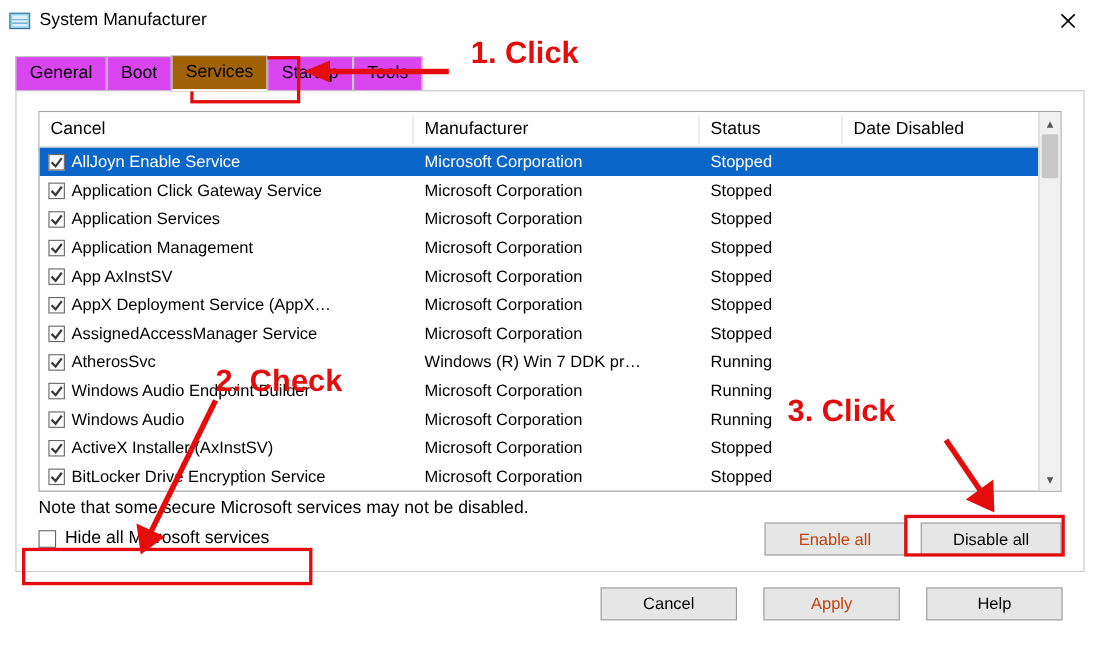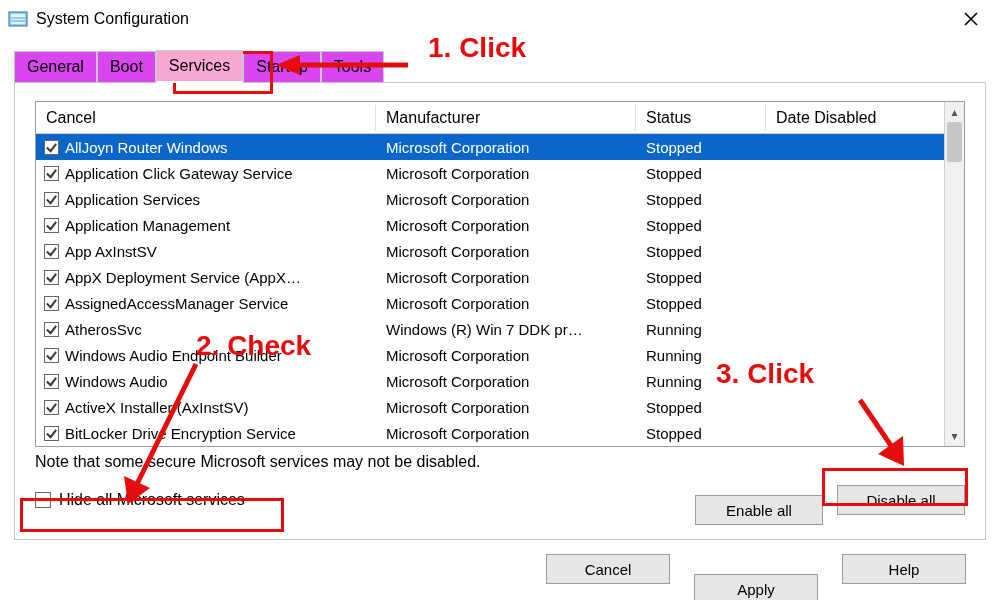--- a/index.html
+++ b/index.html
@@ -37,21 +37,21 @@
   .tabbar { display:flex; align-items:flex-end; height:34px; margin-top:6px; }
   .tab {
     padding:6px 12px;
     border:1px solid #c8c8c8;
     border-bottom:none;
     background:#d946ef;
     font-size:16px;
     position:relative;
   }
   .tab.active {
-    background:#f9a8d4;
+    background:#a16207;
     z-index:2;
     border-bottom:2px solid #fff;
     margin-bottom:-1px;
   }
 
   
   .panel {
     border:1px solid #c8c8c8;
     padding:18px 20px 14px 20px;
     background:#fff;
@@ -121,21 +121,21 @@
   .lower-controls .spacer { flex:1; }
 
   .btn {
     min-width:128px; height:30px;
     border:1px solid #9c9c9c;
     background:#e6e6e6;
     font-size:15px;
     display:inline-flex; align-items:center; justify-content:center;
     margin-left:14px;
   }
-  .btn.disabled { color:#000000;margin-top:20px; }
+  .btn.disabled { color:#c2410c; }
   .btn.primary { border:2px solid #1066c7; }
 
   .bottom-btns {
     display:flex; justify-content:flex-end;
     padding:14px 20px 4px 20px;
   }
   .bottom-btns .btn { min-width:124px; margin-left:24px; }
 
   
   .annot-box { position:absolute; border:3px solid #e40c0c; pointer-events:none; }
@@ -148,21 +148,21 @@
 <body>
 
 <div class="titlebar">
   <span class="icon">
     <svg viewBox="0 0 20 20">
         <rect x="1" y="3" width="18" height="14" fill="#8cd0f0" stroke="#2f6e9a"></rect>
         <rect x="3" y="5" width="14" height="10" fill="#dff1fb"></rect>
         <path d="M3 9 L17 9 M3 12 L17 12" stroke="#58a2c9" stroke-width="1"></path>
       </svg>
   </span>
-  <span class="title">System Configuration</span>
+  <span class="title">System Manufacturer</span>
   <div class="close">
     <svg width="16" height="16" viewBox="0 0 16 16">
         <path d="M2 2 L14 14 M14 2 L2 14" stroke="#000" stroke-width="1.6"></path>
       </svg>
   </div>
 </div>
 
 <div class="window-body">
 
   <div class="tabbar" id="tabbar">
@@ -184,21 +184,21 @@
           <div class="hcell">Date Disabled</div>
         </div>
         <div class="rows" id="rows">
             <div class="row selected">
               <div class="c1">
                 <span class="chk">
                   <svg viewBox="0 0 14 14">
                     <path d="M2 7 L6 11 L12 3"></path>
                   </svg>
                 </span>
-                <span>AllJoyn Router Windows</span>
+                <span>AllJoyn Enable Service</span>
               </div>
               <div class="c2">Microsoft Corporation</div>
               <div class="c3">Stopped</div>
               <div class="c4"></div>
             </div>
             <div class="row">
               <div class="c1">
                 <span class="chk">
                   <svg viewBox="0 0 14 14">
                     <path d="M2 7 L6 11 L12 3"></path>

